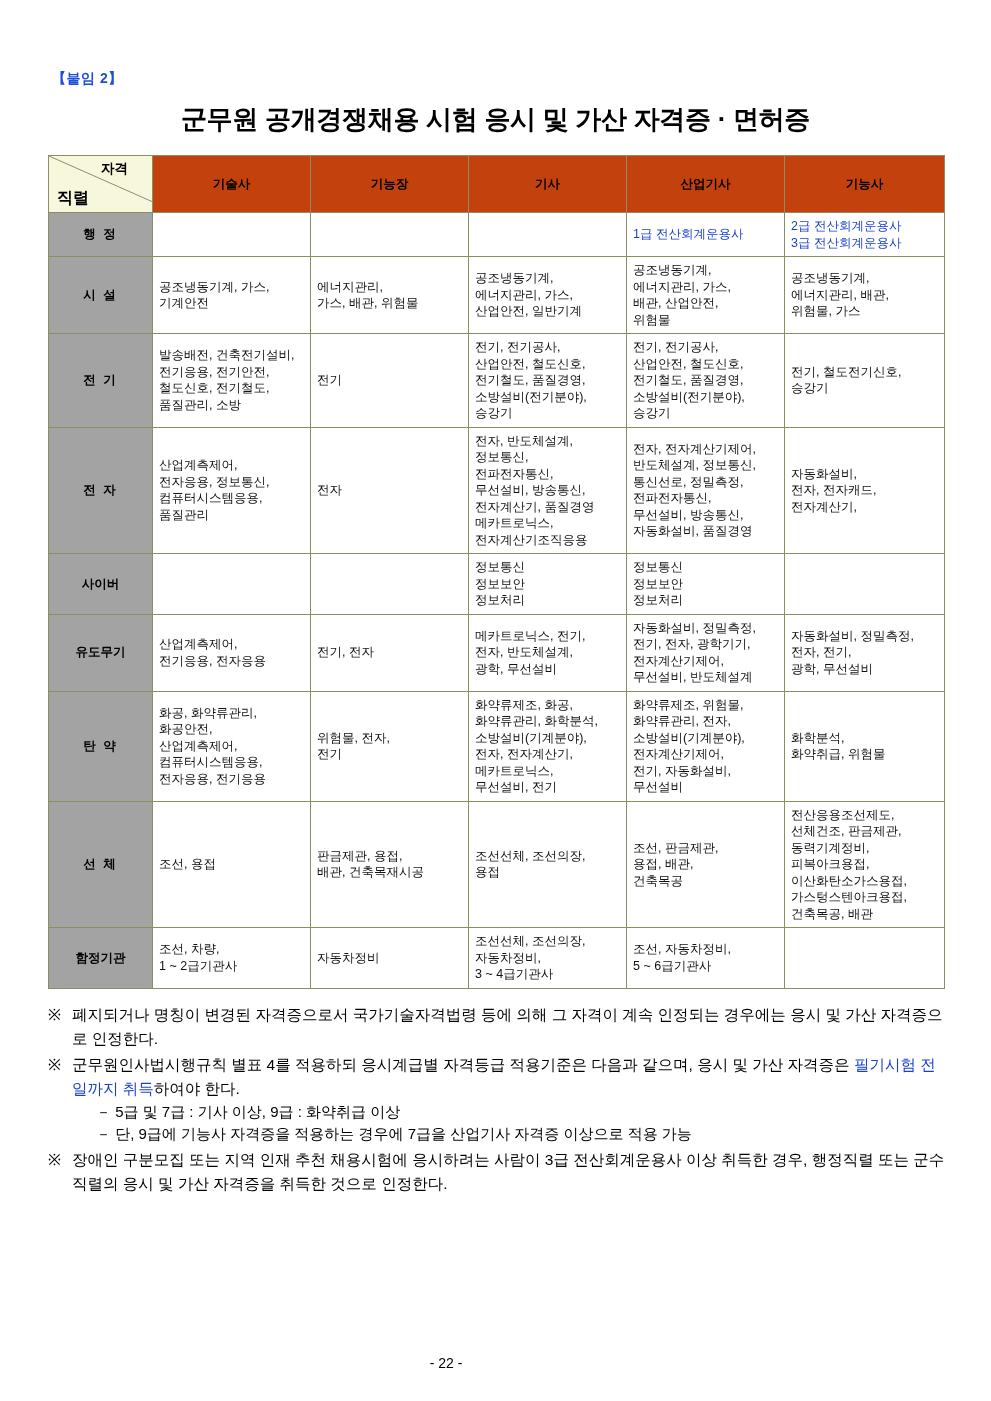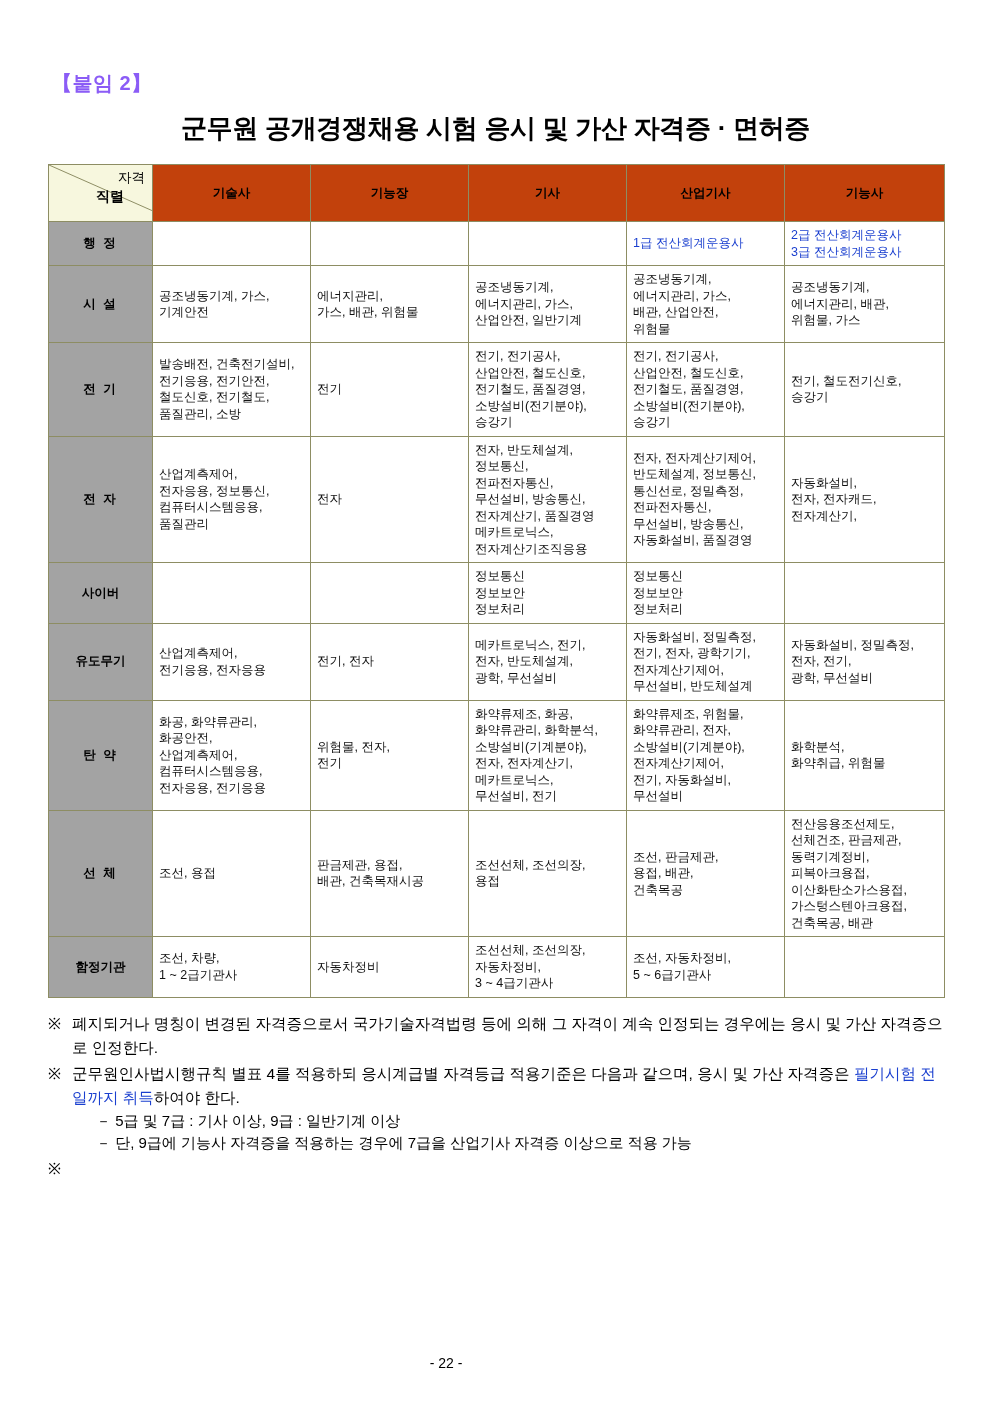--- a/index.html
+++ b/index.html
@@ -15,23 +15,23 @@
     position: relative;
   }
   .page {
     position: relative;
     width: 991px;
     height: 1401px;
     box-sizing: border-box;
     padding: 70px 48px 0 48px;
   }
   .attach-label {
-    font-size: 20px;
-    font-weight: bold;
-    color: #8b5cf6;
+    font-size: 14px;
+    font-weight: bold;
+    color: #1d4ed8;
     letter-spacing: 0.5px;
     margin: 0 0 14px 4px;
   }
   .doc-title {
     text-align: center;
     font-size: 26px;
     font-weight: bold;
     letter-spacing: -0.3px;
     margin: 0 0 18px 0;
   }
@@ -61,31 +61,30 @@
     background: #f7f7de;
     width: 104px;
   }
   th.corner .diag {
     position: absolute;
     inset: 0;
   }
   th.corner .lt {
     position: absolute;
     top: 4px;
-    right: 7px;
+    right: 24px;
     font-size: 13.5px;
-    font-weight: normal;
+    font-weight: bold;
   }
   th.corner .rb {
     position: absolute;
-    bottom: 16px;
+    bottom: 4px;
     left: 8px;
-    font-size: 14px;
-    font-weight: bold;
-    margin-left: 39px;
+    font-size: 16px;
+    font-weight: bold;
   }
   td.rowhead {
     text-align: center;
     font-weight: bold;
     font-size: 14.5px;
     background: #a3a3a3;
     letter-spacing: 2px;
   }
   td.rowhead.tight {
     letter-spacing: 0;
@@ -245,27 +244,28 @@
 
     <div class="note">
       <div class="mark">※</div>
       <div class="body">폐지되거나 명칭이 변경된 자격증으로서 국가기술자격법령 등에 의해 그 자격이 계속 인정되는 경우에는 응시 및 가산 자격증으로 인정한다.</div>
     </div>
 
     <div class="note">
       <div class="mark">※</div>
       <div class="body">
         <span>군무원인사법시행규칙 별표 4를 적용하되 응시계급별 자격등급 적용기준은 다음과 같으며, 응시 및 가산 자격증은 </span><span class="hl">필기시험 전일까지 취득</span><span>하여야 한다.</span>
-        <div class="sub">－ 5급 및 7급 : 기사 이상,   9급 : 일반기계 이상</div>
+        <div class="sub">－ 5급 및 7급 : 기사 이상,   9급 : 화약취급 이상</div>
         <div class="sub">－ 단, 9급에 기능사 자격증을 적용하는 경우에 7급을 산업기사 자격증 이상으로 적용 가능</div>
       </div>
     </div>
 
     <div class="note">
       <div class="mark">※</div>
       <div class="body">
+        <span>장애인 구분모집 또는 지역 인재 추천 채용시험에 응시하려는 사람이 3급 전산회계운용사 이상 취득한 경우, 행정직렬 또는 군수직렬의 응시 및 가산 자격증을 취득한 것으로 인정한다.</span>
       </div>
     </div>
 
   </div>
 
   <div class="pagenum">- 22 -</div>
 </div>
 
 </body></html>

